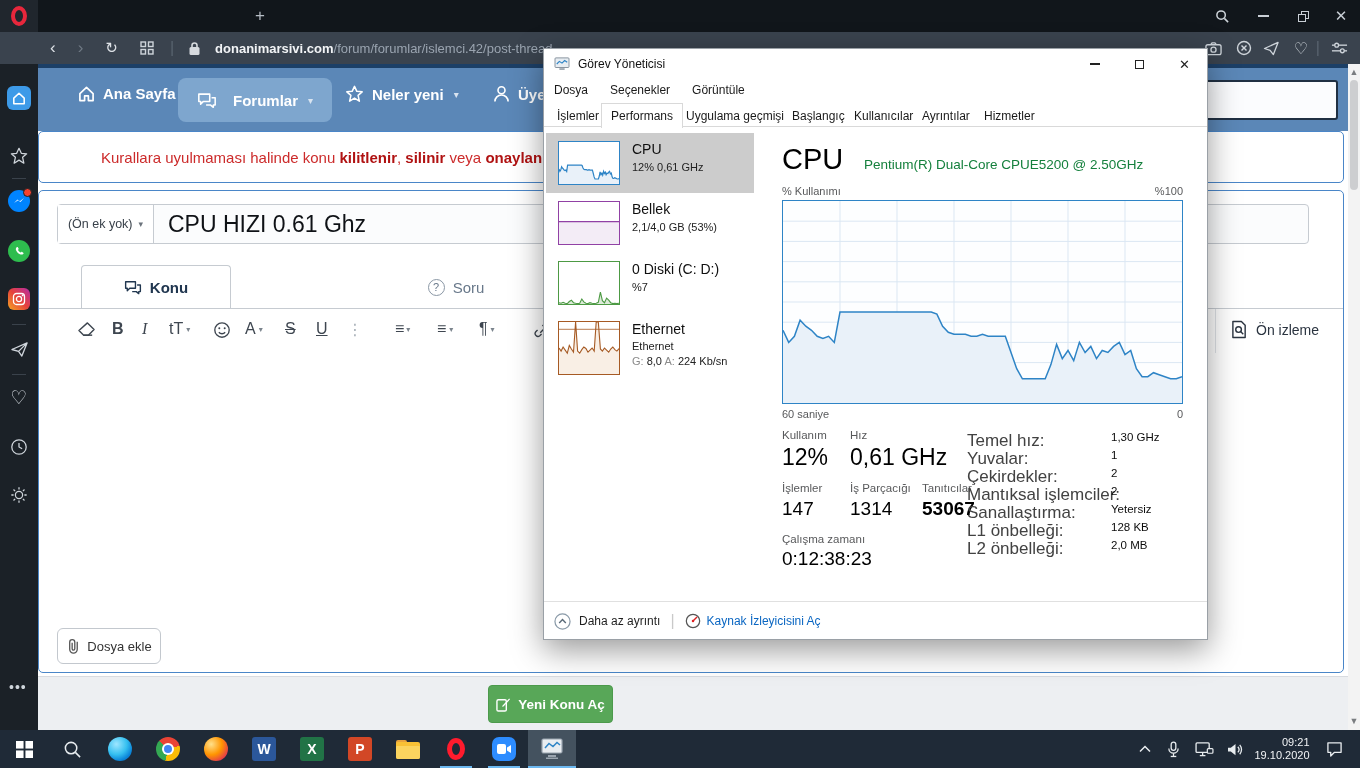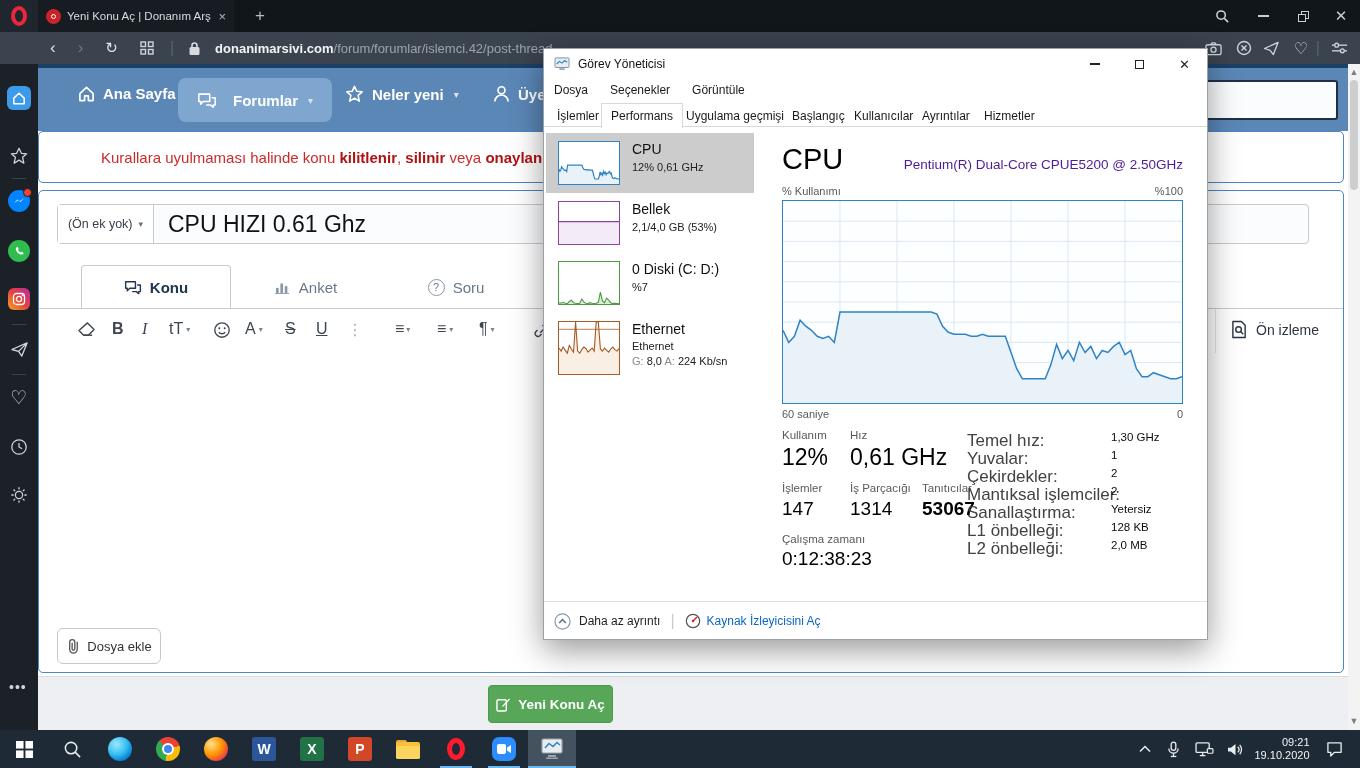--- a/index.html
+++ b/index.html
@@ -67,21 +67,21 @@
   .tm-tab{position:absolute;top:4px;height:22px;display:flex;align-items:center;padding:0 9px;}
   .tm-tab.active{top:2px;height:25px;background:#fff;border:1px solid #d9d9d9;border-bottom:none;}
   .tm-item{position:absolute;left:2px;width:208px;height:60px;}
   .tm-item.sel{background:#cccccc;}
   .thumb{position:absolute;left:12px;top:8px;width:62px;height:44px;background:#fff;}
   .tm-item-title{position:absolute;left:86px;top:8px;font-size:14px;color:#0f0f0f;white-space:nowrap;}
   .tm-item-sub{position:absolute;left:86px;top:28px;font-size:11px;color:#222;white-space:nowrap;}
   .tm-item-sub2{position:absolute;left:86px;top:43px;font-size:11px;color:#222;white-space:nowrap;}
   .gray{color:#8a8a8a;}
   #cpu-head{left:238px;top:94px;font-size:29px;color:#000;}
-  #cpu-sub{left:320px;top:108px;width:319px;text-align:right;font-size:13.5px;color:#4c1d95;white-space:nowrap;}
+  #cpu-sub{left:320px;top:108px;width:319px;font-size:13.5px;color:#15803d;white-space:nowrap;}
   .axis{font-size:11px;color:#58595b;}
   #chartbox{left:238px;top:151px;width:401px;height:204px;border:1px solid #2e84c6;background:#fdfeff;}
   .stat-label{font-size:11.5px;color:#58595b;white-space:nowrap;}
   .stat-big{font-size:23px;color:#000;white-space:nowrap;}
   .stat-mid{font-size:19px;color:#000;white-space:nowrap;}
   .det-label{font-size:17px;color:#424242;white-space:nowrap;}
   .det-value{font-size:11.5px;color:#0c0c0c;white-space:nowrap;}
   #tm-footer{left:0;top:552px;width:663px;height:39px;border-top:1px solid #e0e0e0;display:flex;align-items:center;padding-left:10px;gap:10px;}
   #tm-less{font-size:12px;color:#1f1f1f;}
   #tm-resmon{font-size:12px;color:#0a66c2;}
@@ -97,27 +97,20 @@
   .tray-time{color:#f2f4f6;font-size:11px;line-height:13px;text-align:right;}
 </style>
 </head>
 <body>
 
 <div id="screen">
 
   <div class="abs" id="tabbar">
     <div class="abs ico" id="logo-area">
       <div class="opera-o"></div>
-    </div>
-    <div class="abs" id="tab">
-      <div style="width:15px;height:15px;border-radius:50%;background:#cc2229;flex:none;" class="ico">
-        <div style="width:5px;height:5px;border:1.5px solid #fff;border-radius:50%;"></div>
-      </div>
-      <div class="title">Yeni Konu Aç | Donanım Arş</div>
-      <div class="close">×</div>
     </div>
     <div class="abs ico" id="newtab">+</div>
     <div class="abs ico" style="left:1206px;top:0;width:32px;height:32px;">
       <svg width="15" height="15" viewBox="0 0 16 16">
           <circle cx="6.5" cy="6.5" r="4.5" fill="none" stroke="#ced4da" stroke-width="1.6"></circle>
           <line x1="10" y1="10" x2="14" y2="14" stroke="#ced4da" stroke-width="1.6"></line>
         </svg>
     </div>
     <div class="abs ico winctl" style="left:1244px;top:0;width:38px;height:32px;">
         <div style="width:11px;height:2px;background:#c9cfd6;"></div>
@@ -293,31 +286,20 @@
             <span>CPU HIZI 0.61 Ghz</span>
           </div>
       </div>
 
       <div class="abs ftab active" style="left:42px;top:74px;width:150px;">
         <svg width="18" height="15" viewBox="0 0 22 18">
             <path d="M2 2 h12 v8 h-7 l-3 3 v-3 h-2 Z" fill="none" stroke="#20364f" stroke-width="1.7" stroke-linejoin="round"></path>
             <path d="M16 6 h4 v8 h-2 v2.5 l-3-2.5 h-5" fill="none" stroke="#20364f" stroke-width="1.7" stroke-linejoin="round"></path>
           </svg>
         <span>Konu</span>
-      </div>
-      <div class="abs ftab inactive" style="left:192px;top:74px;width:150px;">
-        <svg width="16" height="14" viewBox="0 0 18 16">
-            <g fill="#8a97a5">
-              <rect x="1" y="9" width="3" height="6"></rect>
-              <rect x="6" y="4" width="3" height="11"></rect>
-              <rect x="11" y="7" width="3" height="8"></rect>
-              <rect x="0" y="15" width="16" height="1"></rect>
-            </g>
-          </svg>
-        <span>Anket</span>
       </div>
       <div class="abs ftab inactive" style="left:342px;top:74px;width:150px;">
         <span style="width:17px;height:17px;border:1.5px solid #8a97a5;border-radius:50%;font-size:11px;display:flex;align-items:center;justify-content:center;">?</span>
         <span>Soru</span>
       </div>
       <div class="abs" id="tabline"></div>
 
       <div class="abs" style="left:0;top:118px;width:1304px;height:44px;">
         <div class="abs ico" style="left:38px;top:12px;">
           <svg width="19" height="17" viewBox="0 0 20 18">

